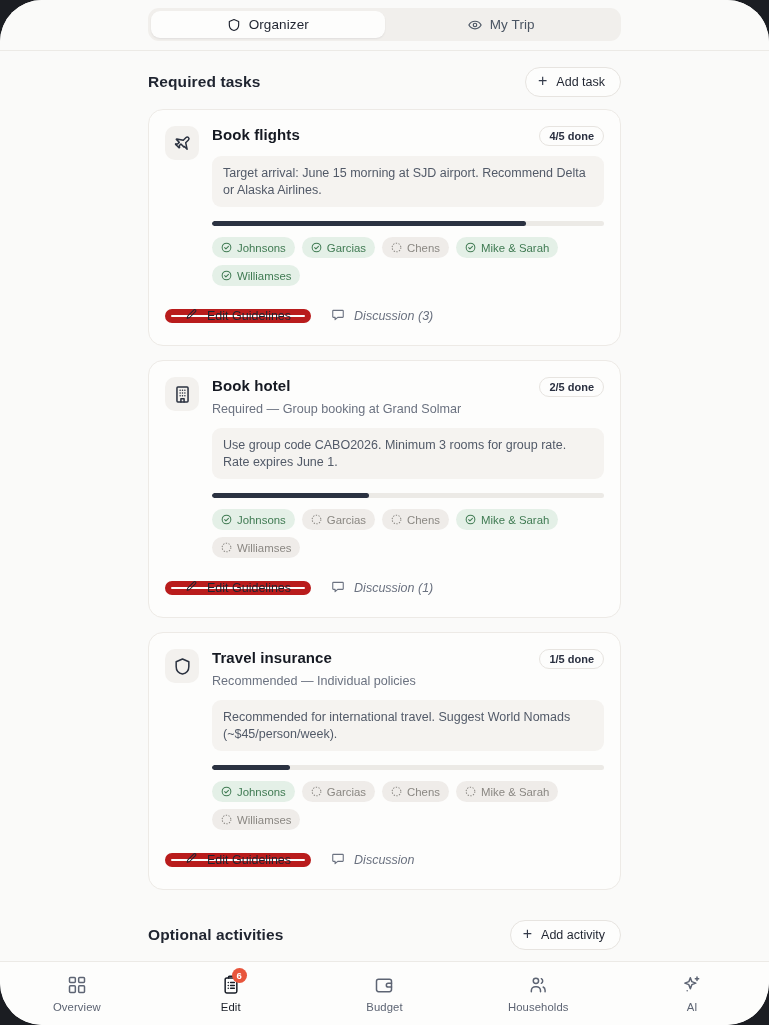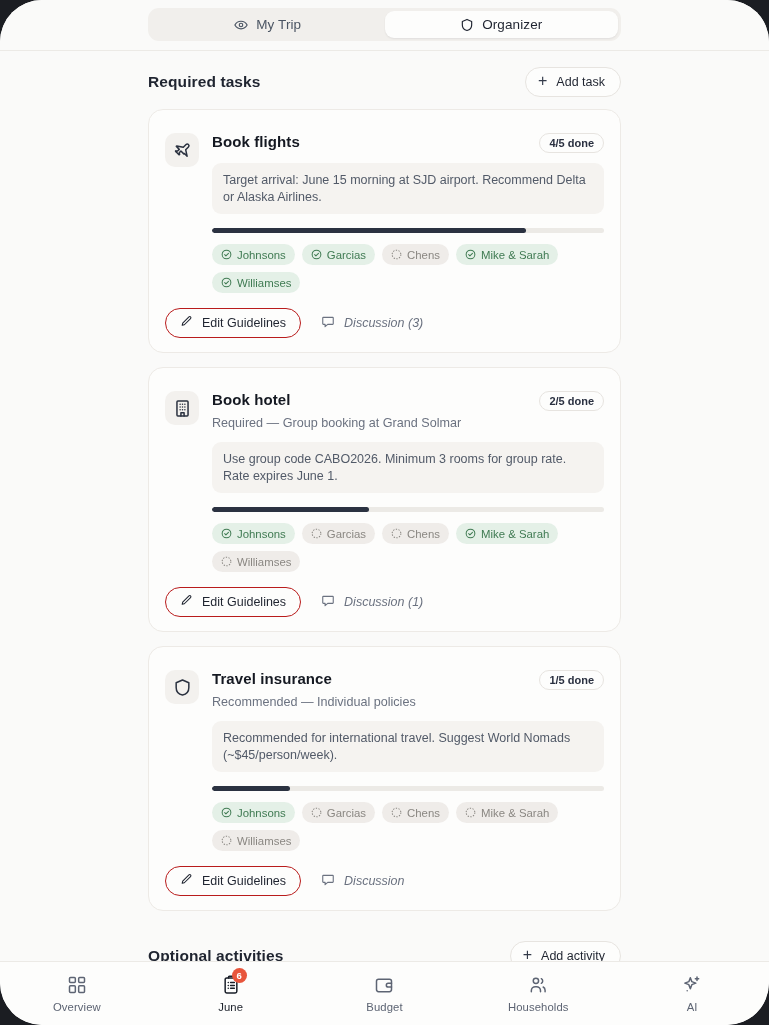--- a/index.html
+++ b/index.html
@@ -99,21 +99,21 @@
     font-weight: 300;
     position: relative;
     top: -1px;
   }
 
   
   .card {
     background: #fdfdfc;
     border: 1px solid #edeae6;
     border-radius: 15px;
-    padding: 23px 16px 14px 16px;
+    padding: 16px 16px 14px 16px;
     margin-bottom: 14px;
   }
   .card-top { display: flex; gap: 13px; }
 
   .task-icon {
     flex: 0 0 auto;
     width: 34px; height: 34px;
     border-radius: 10px;
     background: #f3f1ee;
     display: flex; align-items: center; justify-content: center;
@@ -200,23 +200,23 @@
     margin-top: 15px;
     padding-top: 0;
     display: flex;
     align-items: center;
     gap: 6px;
   }
   .ghost-btn {
     display: inline-flex;
     align-items: center;
     gap: 9px;
-    height: 30px;
+    height: 14px;
     padding: 0 14px;
-    border: 1px solid #b91c1c;
+    border: 6px solid #b91c1c;
     border-radius: 15px;
     background: #fdfdfc;
     font-size: 12.5px;
     color: #1f2430;
     cursor: pointer;
   }
   .link-btn {
     display: inline-flex;
     align-items: center;
     gap: 9px;
@@ -269,37 +269,37 @@
   }
 </style>
 </head>
 <body>
 
 <div id="phone">
 
   <div class="tabbar-wrap">
     <div class="segmented">
 
+      <div class="seg active">
+        <span>
+          <svg width="14" height="14" viewBox="0 0 24 24" fill="none" stroke="currentColor" stroke-width="2" stroke-linecap="round" stroke-linejoin="round">
+            <path d="M12 2.5 20 6v6c0 5-3.4 8.6-8 9.5C7.4 20.6 4 17 4 12V6l8-3.5Z"></path>
+          </svg>
+        </span>
+        <span>Organizer</span>
+      </div>
+
       <div class="seg">
         <span>
           <svg width="14" height="14" viewBox="0 0 24 24" fill="none" stroke="currentColor" stroke-width="2" stroke-linecap="round" stroke-linejoin="round">
             <path d="M1.5 12S5 5.5 12 5.5 22.5 12 22.5 12 19 18.5 12 18.5 1.5 12 1.5 12Z"></path>
             <circle cx="12" cy="12" r="3"></circle>
           </svg>
         </span>
         <span>My Trip</span>
-      </div>
-
-      <div class="seg active">
-        <span>
-          <svg width="14" height="14" viewBox="0 0 24 24" fill="none" stroke="currentColor" stroke-width="2" stroke-linecap="round" stroke-linejoin="round">
-            <path d="M12 2.5 20 6v6c0 5-3.4 8.6-8 9.5C7.4 20.6 4 17 4 12V6l8-3.5Z"></path>
-          </svg>
-        </span>
-        <span>Organizer</span>
       </div>
 
     </div>
   </div>
 
   <div class="scroll">
 
     <div class="section-head">
       <div class="section-title">Required tasks</div>
       <div class="pill-btn">
@@ -585,21 +585,21 @@
 
     <div class="nav-item active">
       <span class="nav-ico">
         <svg width="20" height="20" viewBox="0 0 24 24" fill="none" stroke="currentColor" stroke-width="1.8" stroke-linecap="round" stroke-linejoin="round">
           <rect x="5" y="3.5" width="14" height="18" rx="2"></rect>
           <path d="M9 3.5V2.6a1 1 0 0 1 1-1h4a1 1 0 0 1 1 1v.9"></path>
           <path d="M8.7 9h.01M11.5 9H16M8.7 12.5h.01M11.5 12.5H16M8.7 16h.01M11.5 16H16"></path>
         </svg>
         <span class="badge">6</span>
       </span>
-      <span class="nav-label">June</span>
+      <span class="nav-label">Edit</span>
     </div>
 
     <div class="nav-item">
       <span class="nav-ico">
         <svg width="20" height="20" viewBox="0 0 24 24" fill="none" stroke="currentColor" stroke-width="1.8" stroke-linecap="round" stroke-linejoin="round">
           <rect x="3" y="5" width="18" height="15" rx="2.5"></rect>
           <path d="M21 10h-4a2.2 2.2 0 0 0 0 4.4h4"></path>
         </svg>
       </span>
       <span class="nav-label">Budget</span>

